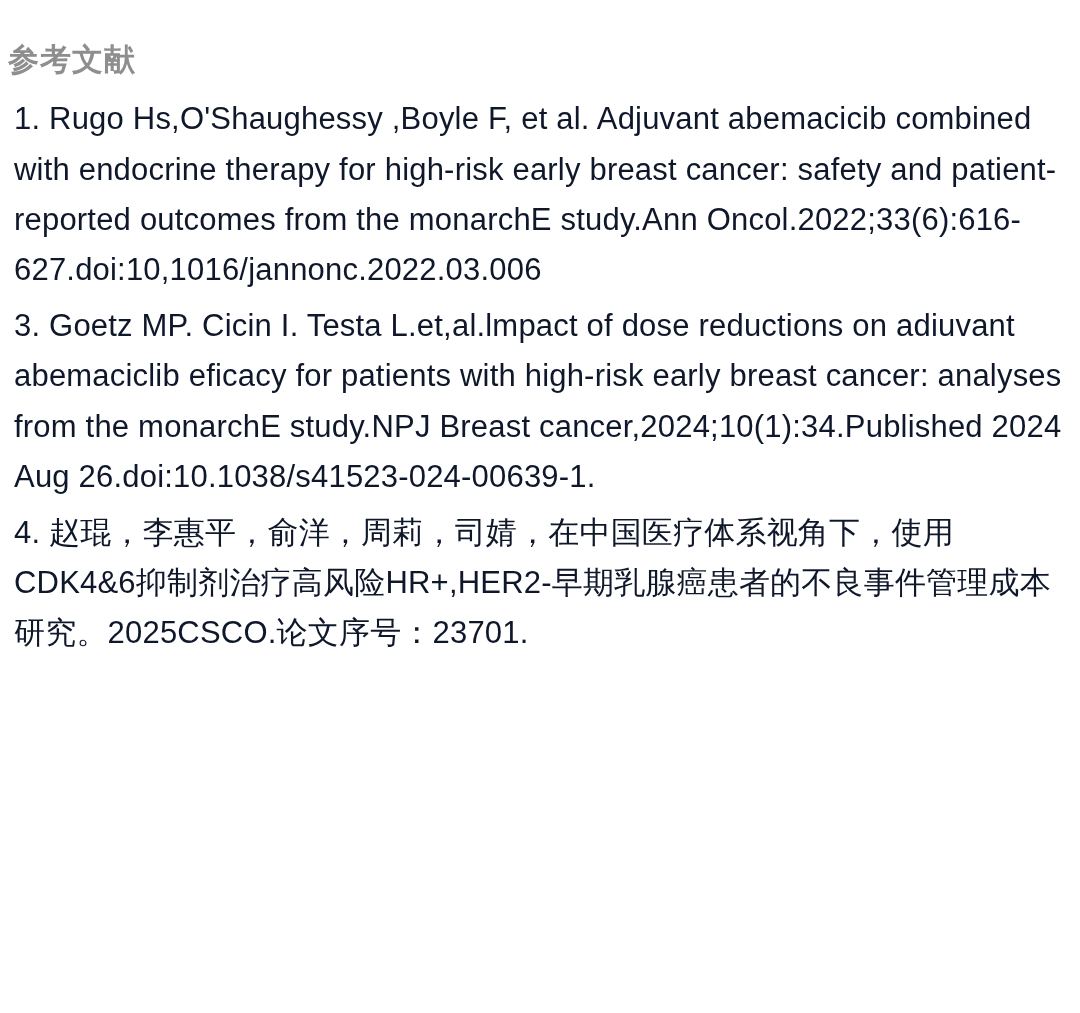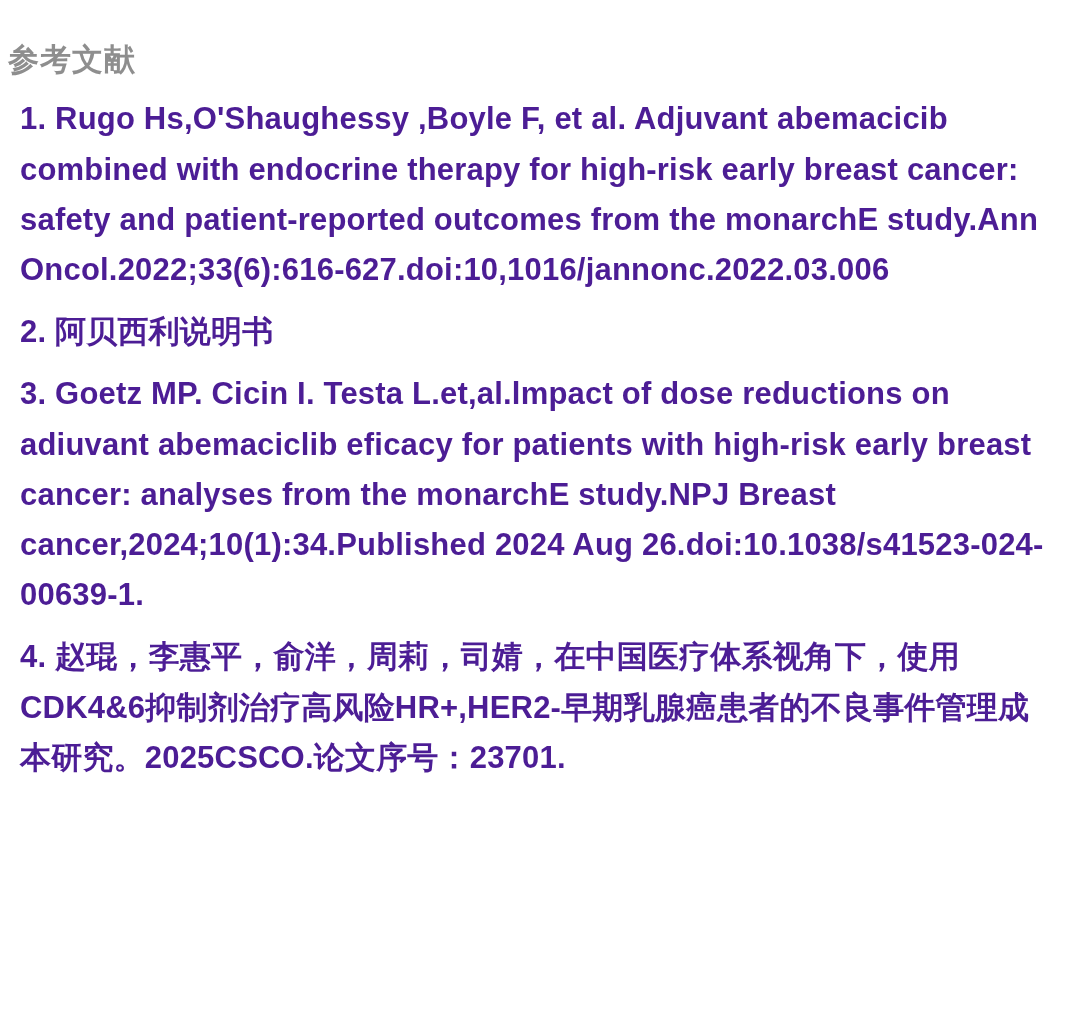--- a/index.html
+++ b/index.html
@@ -29,32 +29,30 @@
     line-height: 1.3;
     margin: 0 0 14px 0;
   }
   .ref-list {
     list-style: none;
     margin: 0;
     padding: 0;
   }
   .ref-item {
     font-size: 31px;
-    color: #4c1d95;
+    color: #0f172a;
     line-height: 1.62;
-    margin: 12px;
+    margin: 6px;
     word-break: break-word;
     letter-spacing: 0.2px;
-    font-weight: bold;
   }
 </style>
 </head>
 <body>
 
 <div class="page">
   <h1 class="ref-heading">参考文献</h1>
   <ul class="ref-list">
     <li class="ref-item">1. Rugo Hs,O'Shaughessy ,Boyle F, et al. Adjuvant abemacicib combined with endocrine therapy for high-risk early breast cancer: safety and patient-reported outcomes from the monarchE study.Ann Oncol.2022;33(6):616-627.doi:10,1016/jannonc.2022.03.006</li>
-    <li class="ref-item">2. 阿贝西利说明书</li>
     <li class="ref-item">3. Goetz MP. Cicin I. Testa L.et,al.lmpact of dose reductions on adiuvant abemaciclib eficacy for patients with high-risk early breast cancer: analyses from the monarchE study.NPJ Breast cancer,2024;10(1):34.Published 2024 Aug 26.doi:10.1038/s41523-024-00639-1.</li>
     <li class="ref-item">4. 赵琨，李惠平，俞洋，周莉，司婧，在中国医疗体系视角下，使用CDK4&amp;6抑制剂治疗高风险HR+,HER2-早期乳腺癌患者的不良事件管理成本研究。2025CSCO.论文序号：23701.</li>
   </ul>
 </div>
 
 </body></html>

